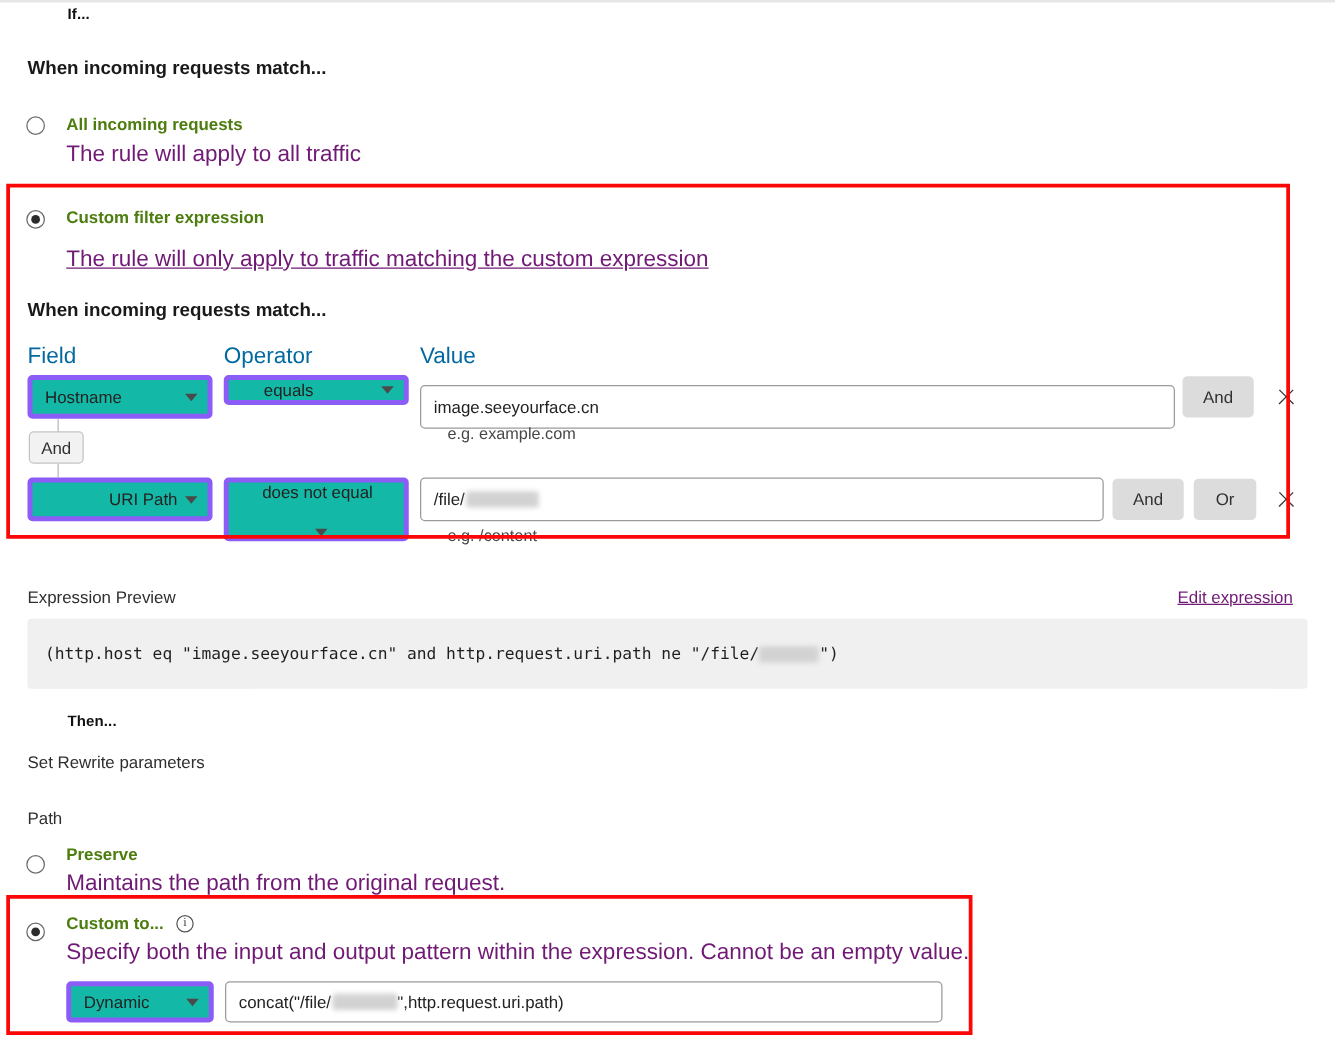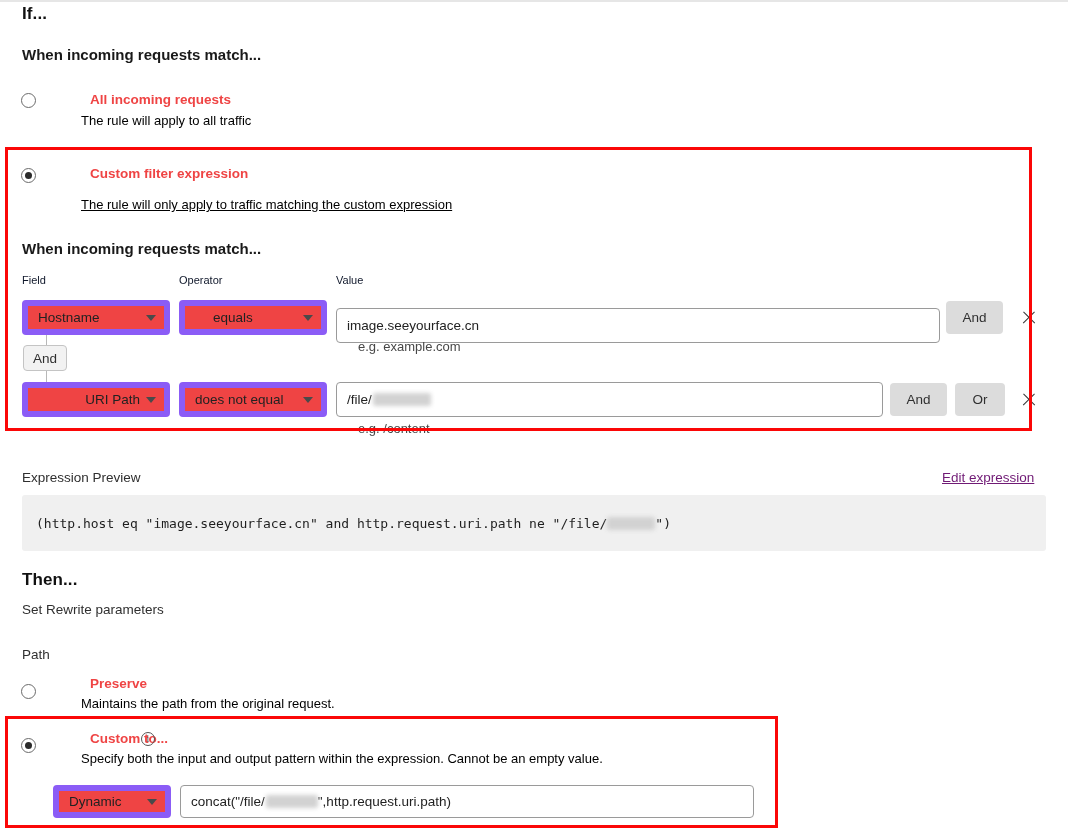--- a/index.html
+++ b/index.html
@@ -18,25 +18,26 @@
   }
   .topline {
     position: absolute;
     left: 0; top: 0;
     width: 1068px; height: 2px;
     background: #e6e6e6;
   }
   
   .h-strong {
     position: absolute;
-    font-size: 17px;
+    font-size: 12px;
     font-weight: bold;
     color: #111111;
     letter-spacing: 0.1px;
     white-space: nowrap;
+    margin-left: 32px;
   }
   .h-sub {
     position: absolute;
     font-size: 15px;
     font-weight: bold;
     color: #191919;
     white-space: nowrap;
   }
   .txt {
     position: absolute;
@@ -46,38 +47,36 @@
   }
   .txt-muted {
     position: absolute;
     font-size: 13px;
     color: #474747;
     white-space: nowrap;
     margin-left: 21px;
   }
   .label-col {
     position: absolute;
-    font-size: 11px;
-    color: #0f172a;
+    font-size: 18px;
+    color: #0369a1;
     white-space: nowrap;
   }
   .opt-title {
     position: absolute;
     font-size: 13.5px;
     font-weight: bold;
-    color: #ef4444;
-    white-space: nowrap;
-    margin-left: 37px;
+    color: #4d7c0f;
+    white-space: nowrap;
   }
   .opt-desc {
     position: absolute;
-    font-size: 13px;
-    color: #000000;
-    white-space: nowrap;
-    margin-left: 28px;
+    font-size: 18px;
+    color: #701a75;
+    white-space: nowrap;
   }
   
   .radio {
     position: absolute;
     width: 15px; height: 15px;
     border: 1px solid #6b6b6b;
     border-radius: 50%;
     box-sizing: border-box;
     background: #ffffff;
   }
@@ -86,23 +85,23 @@
     position: absolute;
     left: 3px; top: 3px;
     width: 7px; height: 7px;
     border-radius: 50%;
     background: #2b2b2b;
   }
   
   .select {
     position: absolute;
     box-sizing: border-box;
-    border: 6px solid #8b5cf6;
+    border: 4px solid #8b5cf6;
     border-radius: 4px;
-    background: #ef4444;
+    background: #14b8a6;
     font-size: 13.5px;
     color: #222222;
     display: flex;
     align-items: center;
     padding: 0 8px 0 10px;
   }
   .select .sel-text {
     flex: 1;
     white-space: nowrap;
     overflow: hidden;
@@ -252,21 +251,21 @@
 
 <div class="label-col" style="left:22px; top:274px;">Field</div>
 <div class="label-col" style="left:179px; top:274px;">Operator</div>
 <div class="label-col" style="left:336px; top:274px;">Value</div>
 
 <div class="select" style="left:22px; top:300px; width:148px; height:35px;">
   <span class="sel-text">Hostname</span>
   <span class="caret"></span>
 </div>
 
-<div class="select" style="left:179px; top:300px; width:148px; height:35px;padding-left:28px;">
+<div class="select" style="left:179px; top:300px; width:148px; height:24px;padding-left:28px;">
   <span class="sel-text">equals</span>
   <span class="caret"></span>
 </div>
 
 <div class="input" style="left:336px; top:308px; width:604px; height:35px;">
   <span>image.seeyourface.cn</span>
 </div>
 <div class="txt-muted" style="left:337px; top:339px;">e.g. example.com</div>
 
 <div class="btn-gray" style="left:946px; top:301px; width:57px; height:33px;">And</div>
@@ -274,21 +273,21 @@
 
 <div class="connector-line" style="left:46px; top:335px; height:11px;"></div>
 <div class="btn-and-connector" style="left:23px; top:345px; width:44px; height:26px;">And</div>
 <div class="connector-line" style="left:46px; top:371px; height:11px;"></div>
 
 <div class="select" style="left:22px; top:382px; width:148px; height:35px;text-align:right;">
   <span class="sel-text">URI Path</span>
   <span class="caret"></span>
 </div>
 
-<div class="select" style="left:179px; top:382px; width:148px; height:35px;">
+<div class="select" style="left:179px; top:382px; width:148px; height:51px;flex-direction:column;">
   <span class="sel-text">does not equal</span>
   <span class="caret"></span>
 </div>
 
 <div class="input" style="left:336px; top:382px; width:547px; height:35px;">
   <span>/file/</span>
     <span class="redact" style="width:58px; height:13px; margin-left:1px;"></span>
 </div>
 <div class="txt-muted" style="left:337px; top:421px;">e.g. /content</div>
 

